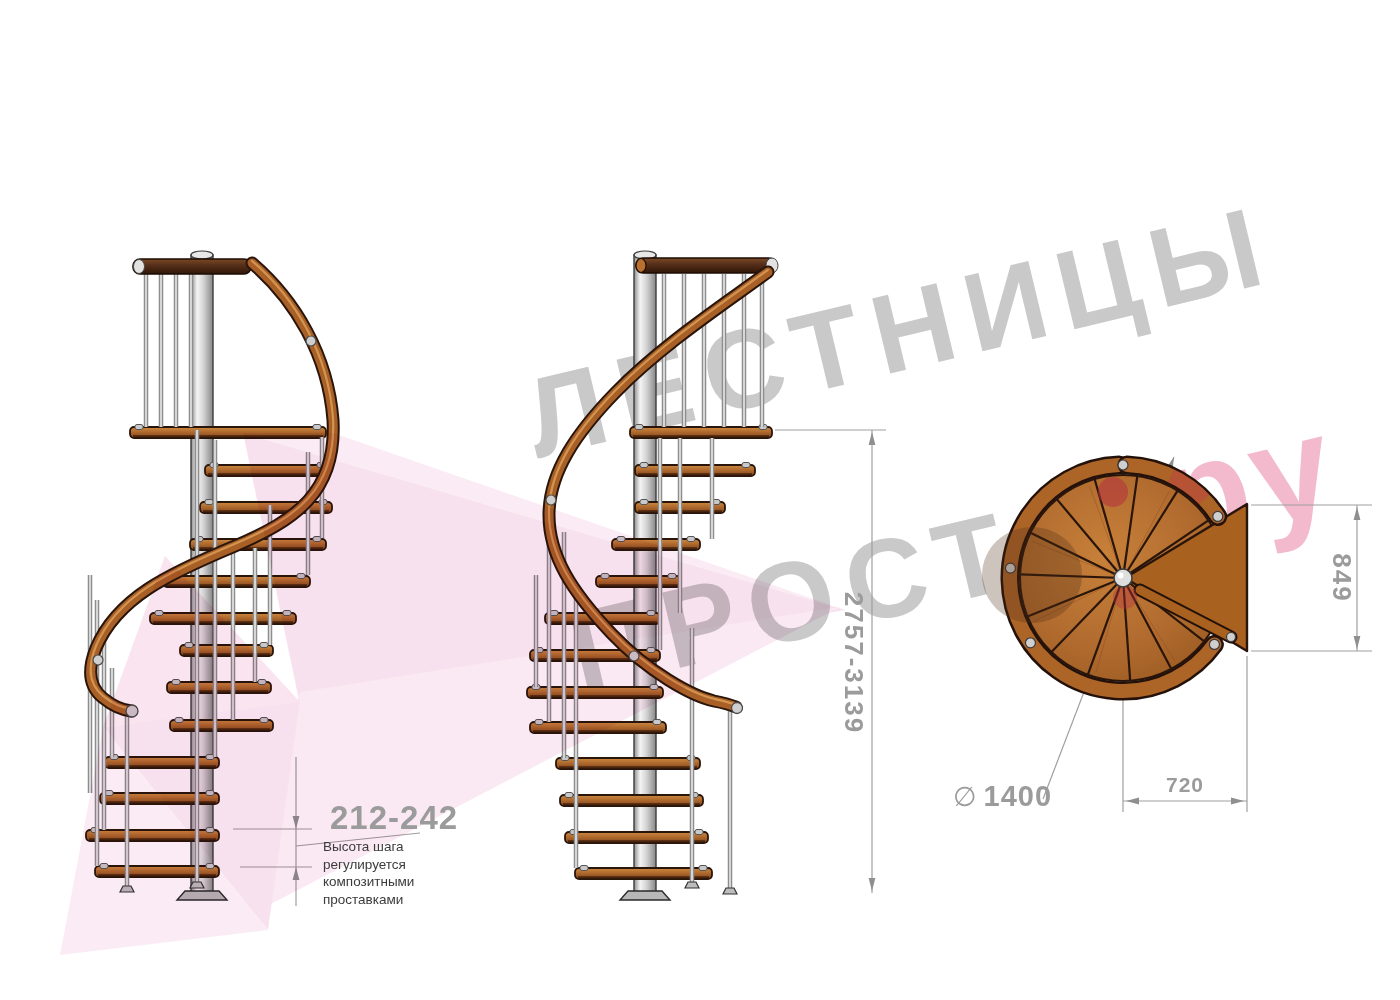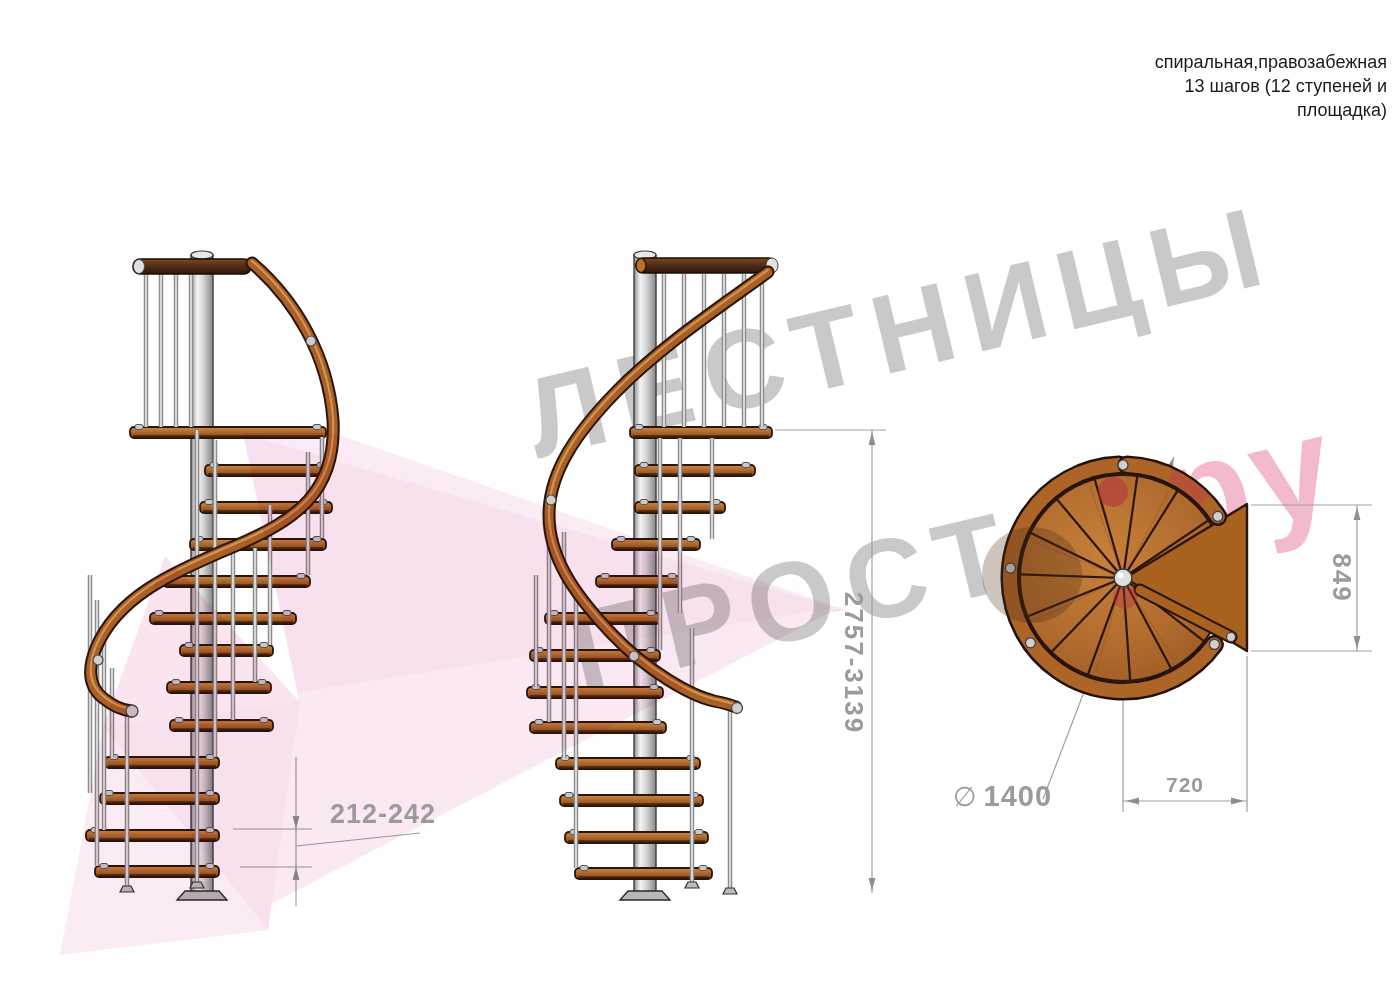--- a/index.html
+++ b/index.html
@@ -15,21 +15,21 @@
   
   .wm{position:absolute;white-space:nowrap;font-weight:700;color:#c9c9c9;
       mix-blend-mode:multiply;letter-spacing:14px;line-height:1;}
   #wm-line1{left:900px;top:332px;font-size:112px;transform:translate(-50%,-50%) rotate(-13.5deg);}
   #wm-line2{left:952px;top:552px;font-size:112px;transform:translate(-50%,-50%) rotate(-13.5deg);display:flex;align-items:baseline;}
   #wm-suffix{font-size:142px;letter-spacing:6px;color:#f3b9cd;margin-left:10px;}
   
   #header-note{right:13px;top:50px;text-align:right;font-size:18px;line-height:24px;color:#1b1b1b;}
   #header-note span{display:block;}
   .dim-big{font-weight:700;color:#9b9b9b;letter-spacing:1px;white-space:nowrap;}
-  #dim-step{left:330px;top:799px;font-size:27px;}
+  #dim-step{left:330px;top:799px;font-size:33px;}
   #dim-note{left:323px;top:838px;font-size:13.5px;line-height:17.5px;color:#3b3b3b;}
   #dim-note span{display:block;}
   #dim-total{left:853px;top:663px;font-size:26px;letter-spacing:2px;
              transform:translate(-50%,-50%) rotate(90deg);}
   #dim-849{left:1341px;top:578px;font-size:26px;letter-spacing:2px;
            transform:translate(-50%,-50%) rotate(90deg);}
   #dim-720{left:1185px;top:785px;font-size:21px;transform:translate(-50%,-50%);}
   #dim-dia{left:953px;top:780px;font-size:29px;display:flex;align-items:center;gap:6px;}
   #dia-sym{font-weight:400;font-size:27px;color:#9b9b9b;}
 </style>
@@ -467,28 +467,29 @@
         <circle cx="1231" cy="637" r="4.5" fill="#cfcfcf" stroke="#3c3c3c" stroke-width="1.2"></circle>
         <ellipse cx="1032" cy="575" rx="50" ry="48" fill="#4a2c14" opacity="0.28"></ellipse>
         <circle cx="1113" cy="492" r="15" fill="#b5303f" opacity="0.55"></circle>
         <circle cx="1125" cy="597" r="12" fill="#b5303f" opacity="0.38"></circle>
         <path d="M 1170.755863576699 475.58722006485857 A 113 113 0 0 1 1204.2853974382676 499.50360413813326" fill="none" stroke="#c23a48" stroke-width="14" opacity="0.4"></path>
         <circle cx="1123" cy="578" r="9" fill="#dedede" stroke="#3c3c3c" stroke-width="1.5"></circle>
         <circle cx="1120.5" cy="575.5" r="3" fill="#ffffff"></circle>
       </g>
     </svg>
 
-  <div id="header-note" class="label">
-    <span>спиральная,правозабежная</span>
-    <span>13 шагов (12 ступеней и</span>
-    <span>площадка)</span>
+
+  <div id="dim-step" class="label dim-big">212-242</div>
+
+  <div id="dim-note" class="label">
+    <span>Высота шага</span>
+    <span>регулируется</span>
+    <span>композитными</span>
+    <span>проставками</span>
   </div>
-
-  <div id="dim-step" class="label dim-big">212-242</div>
-
 
   <div id="dim-total" class="label dim-big">2757-3139</div>
 
   <div id="dim-849" class="label dim-big">849</div>
 
   <div id="dim-720" class="label dim-big">720</div>
 
   <div id="dim-dia" class="label dim-big">
     <span id="dia-sym">∅</span>
     <span>1400</span>

